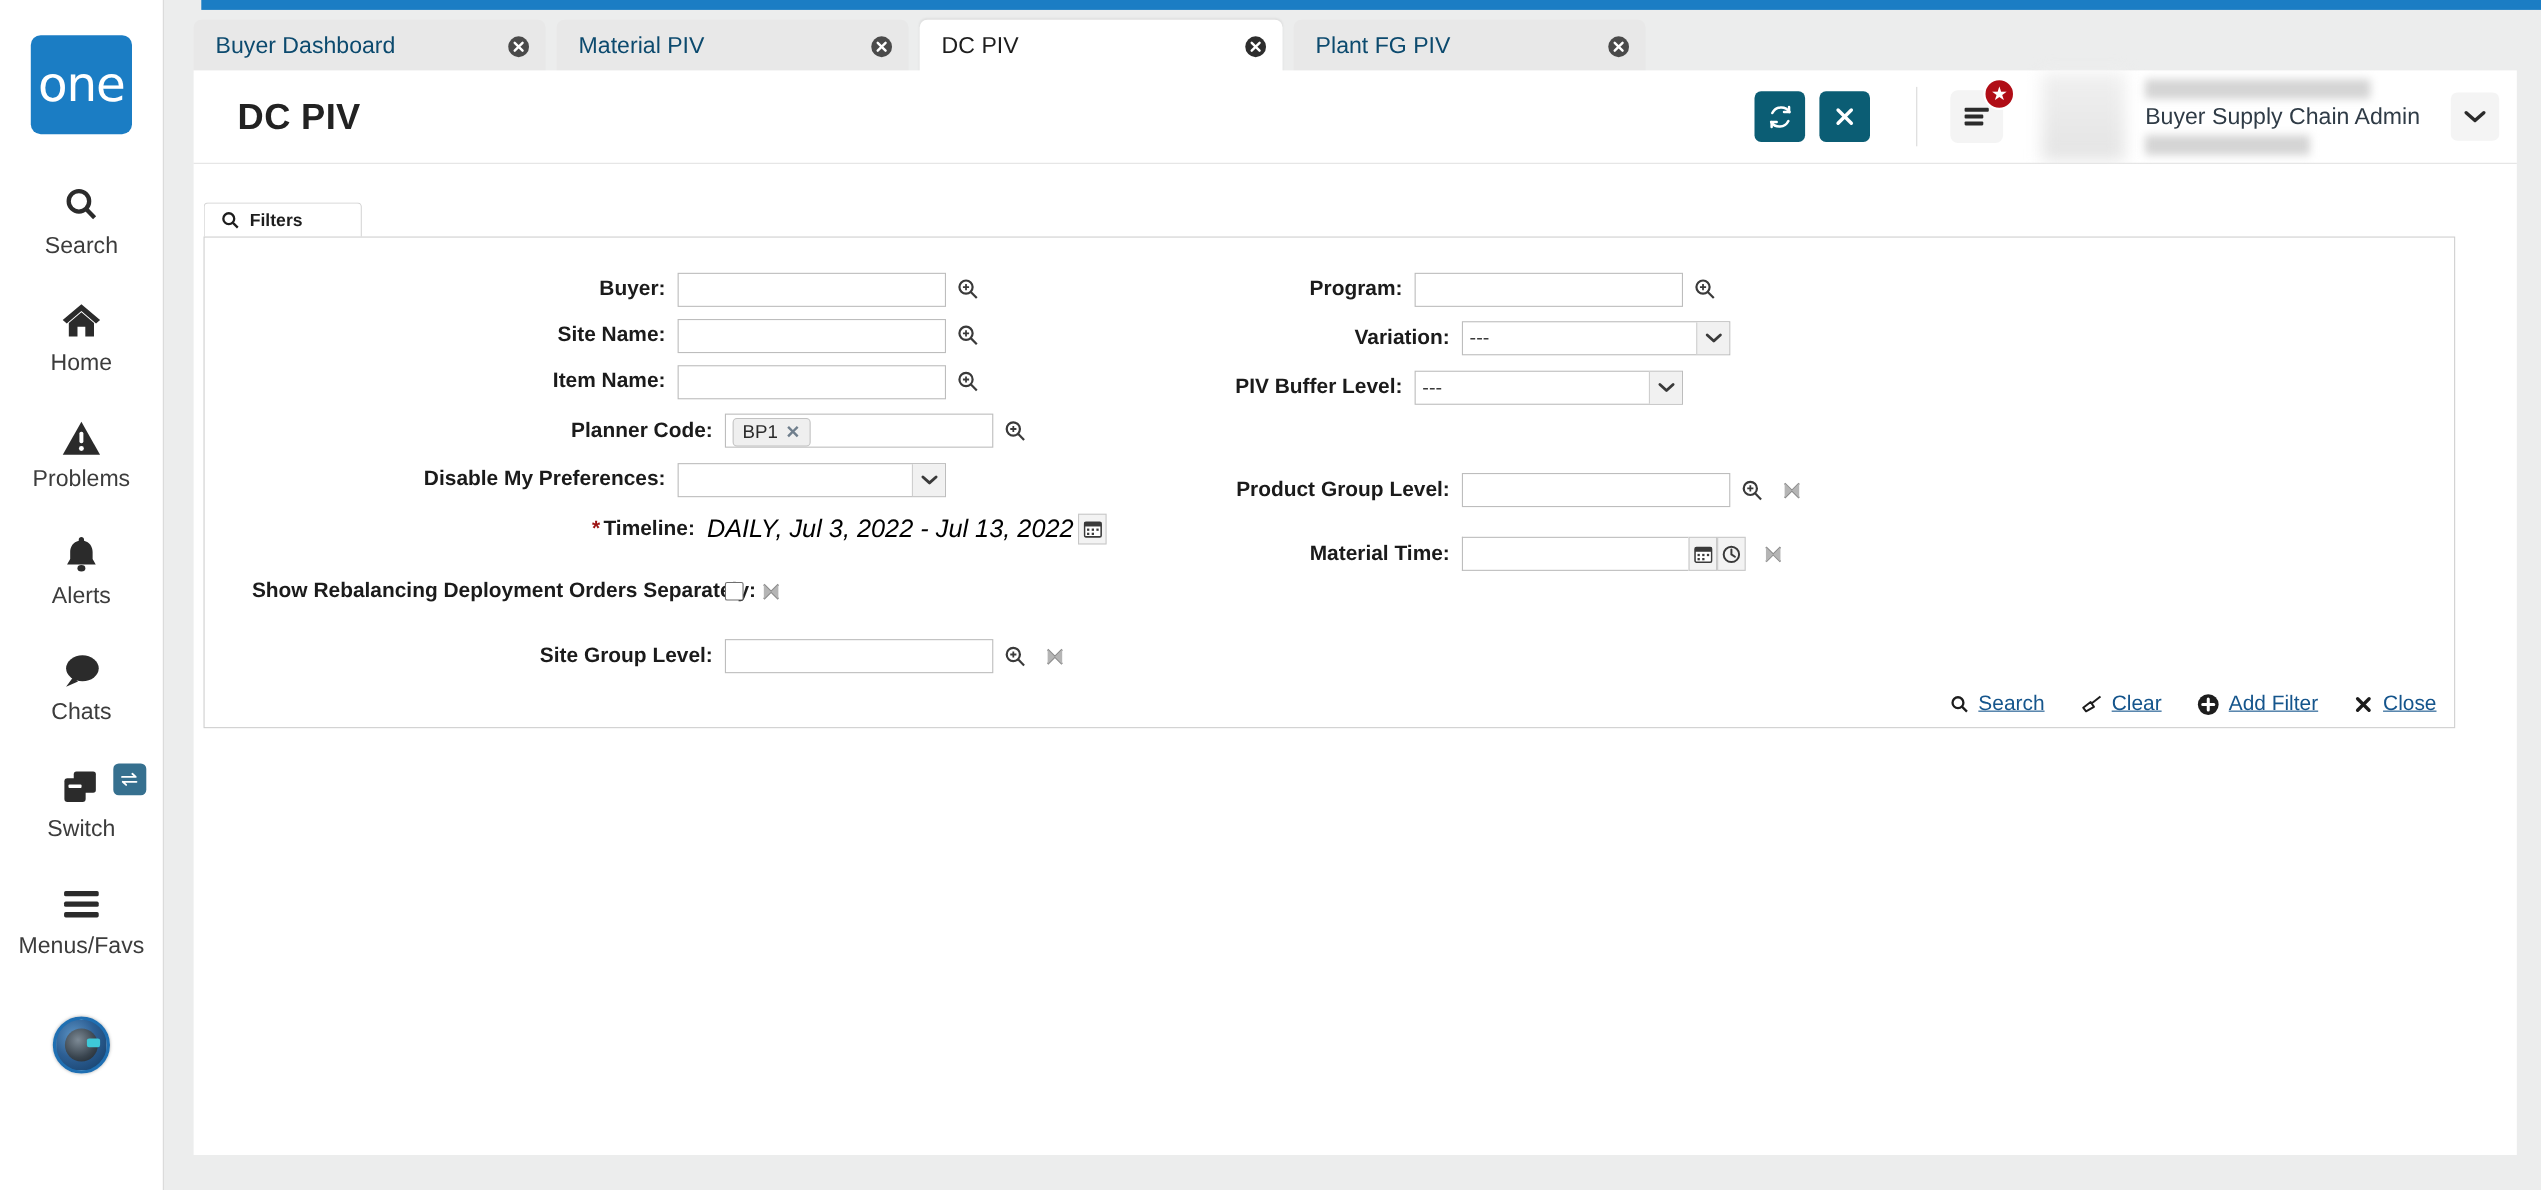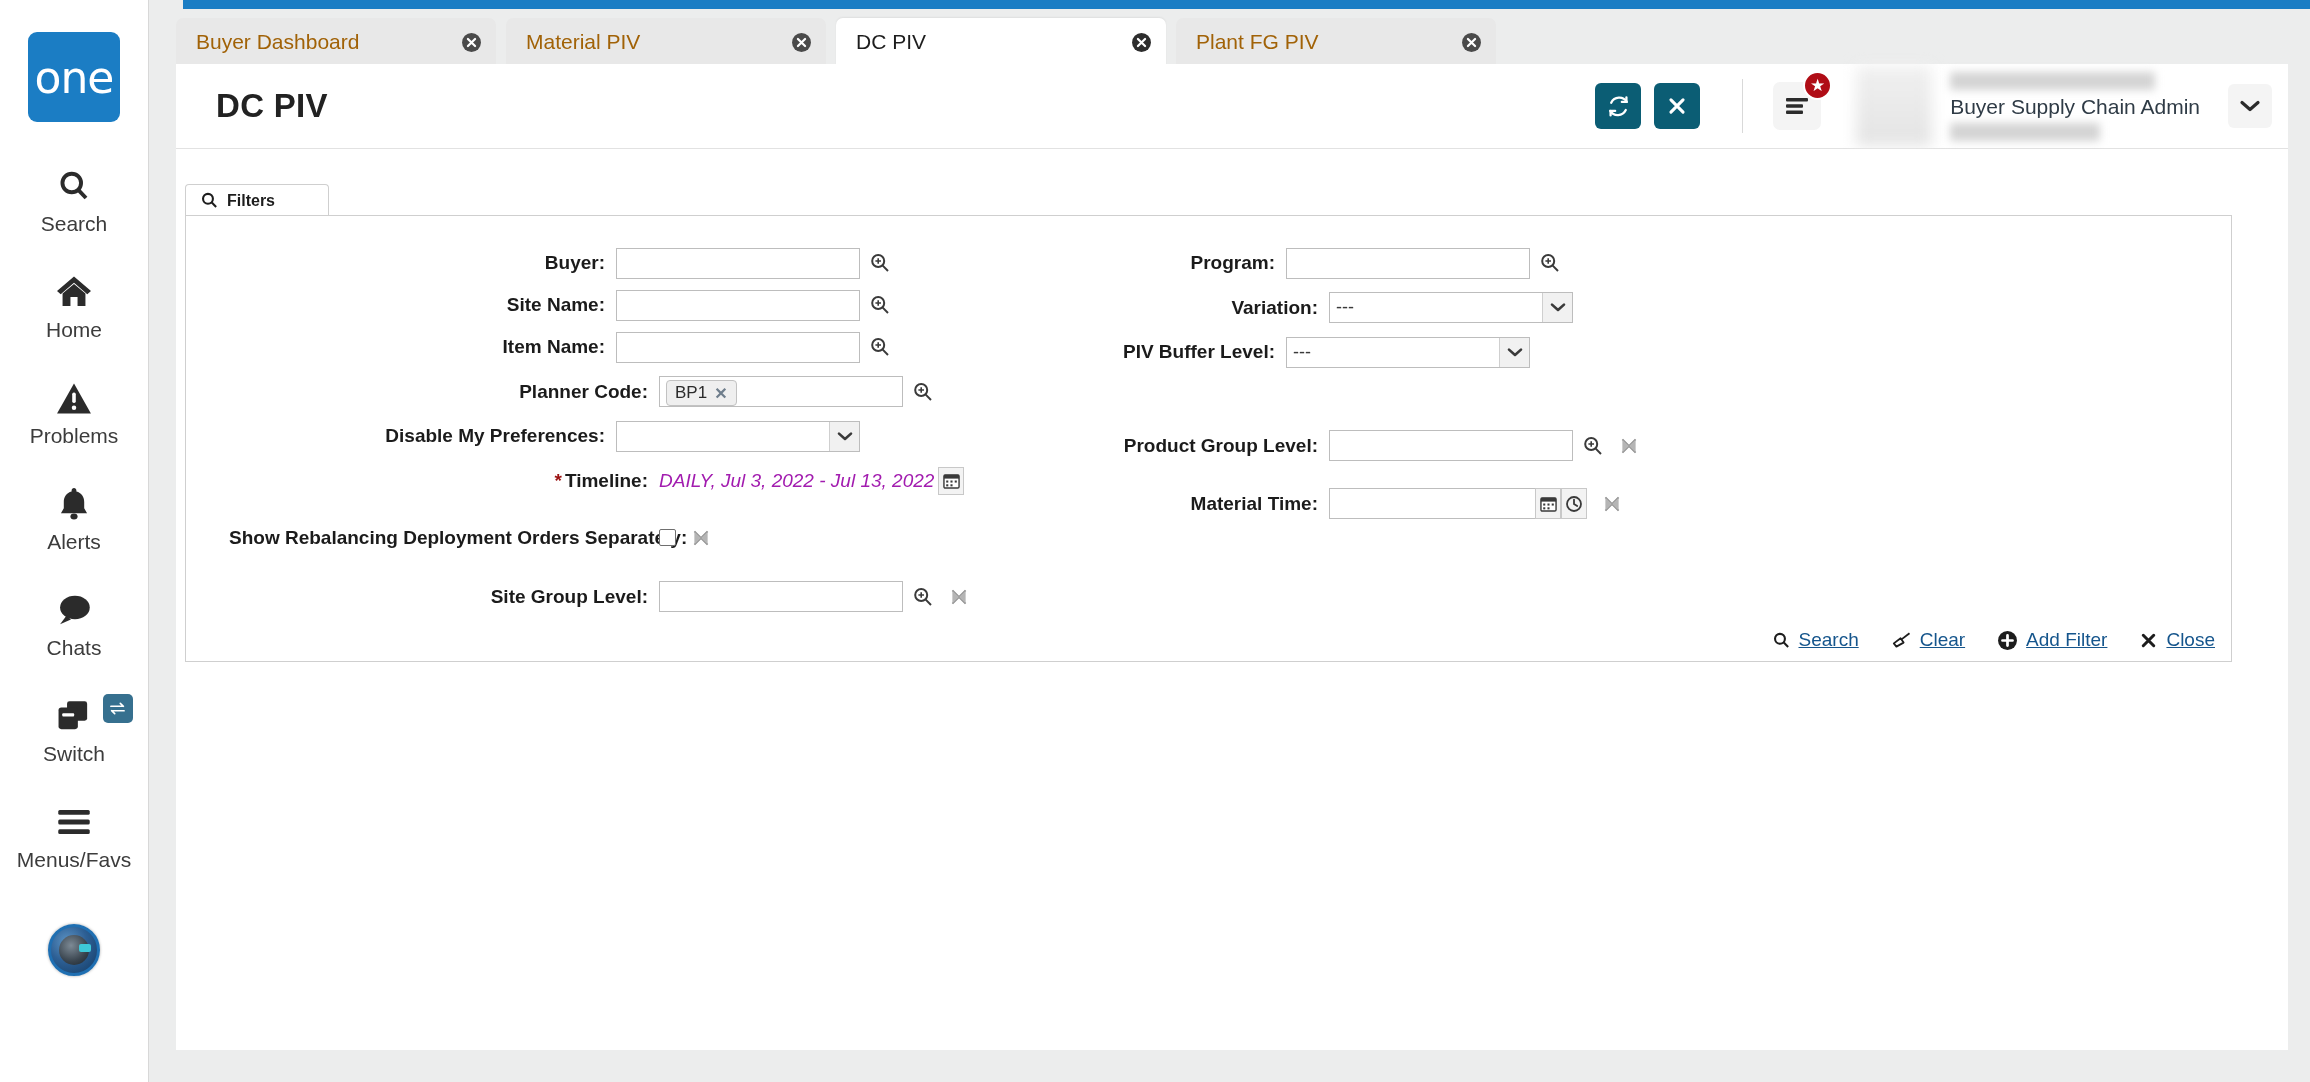--- a/index.html
+++ b/index.html
@@ -67,21 +67,21 @@
   .tabstrip {
     position: absolute; left: 0; top: 9px; right: 0; height: 57px;
   }
   .tab {
     position: absolute; top: 9px; height: 48px;
     background: #e8e8e8; border-radius: 7px 7px 0 0;
     display: flex; align-items: center; cursor: pointer;
     padding: 0 14px 0 20px;
   }
   .tab .t-label {
-    font-size: 21px; color: #a16207; flex: 1;
+    font-size: 21px; color: #0c4a6e; flex: 1;
     white-space: nowrap; overflow: hidden; text-overflow: ellipsis;
   }
   .tab.active { background: #ffffff; border-radius: 7px 7px 0 0; box-shadow: 0 -1px 2px rgba(0,0,0,.06); }
   .tab.active .t-label { color: #1d1d1d; }
   .tab.active:after {
     content:''; position:absolute; left:0; right:0; bottom:-3px; height:4px; background:#0b5d74;
   }
   .tab-close {
     width: 22px; height: 22px; border-radius: 50%;
     display: flex; align-items: center; justify-content: center;
@@ -174,21 +174,21 @@
     width: 244px; height: 31px; border: 1px solid #bdbdbd; background: #fff;
     display: flex; align-items: center; position: relative; padding: 0 6px;
     font-size: 18px; color: #3a3a3a; cursor: pointer;
   }
   .selbox .arrow {
     position: absolute; right: 0; top: 0; bottom: 0; width: 30px;
     background: #f1f1f1; border-left: 1px solid #cfcfcf;
     display: flex; align-items: center; justify-content: center;
   }
   .timeline-value {
-    font-size: 19px; font-style: italic; color: #a21caf; white-space: nowrap;
+    font-size: 23px; font-style: italic; color: #000000; white-space: nowrap;
     padding-right: 4px;
   }
   .timeline-box { display: flex; align-items: center; gap: 0; }
   .icon-btn-sq {
     width: 26px; height: 28px; border: 1px solid #c8c8c8; background: #f3f3f3;
     display: flex; align-items: center; justify-content: center; cursor: pointer;
   }
   .mag { margin-left: 9px; cursor: pointer; display:flex; align-items:center; }
   .clr { margin-left: 15px; cursor: pointer; display:flex; align-items:center; }
   .chk {

